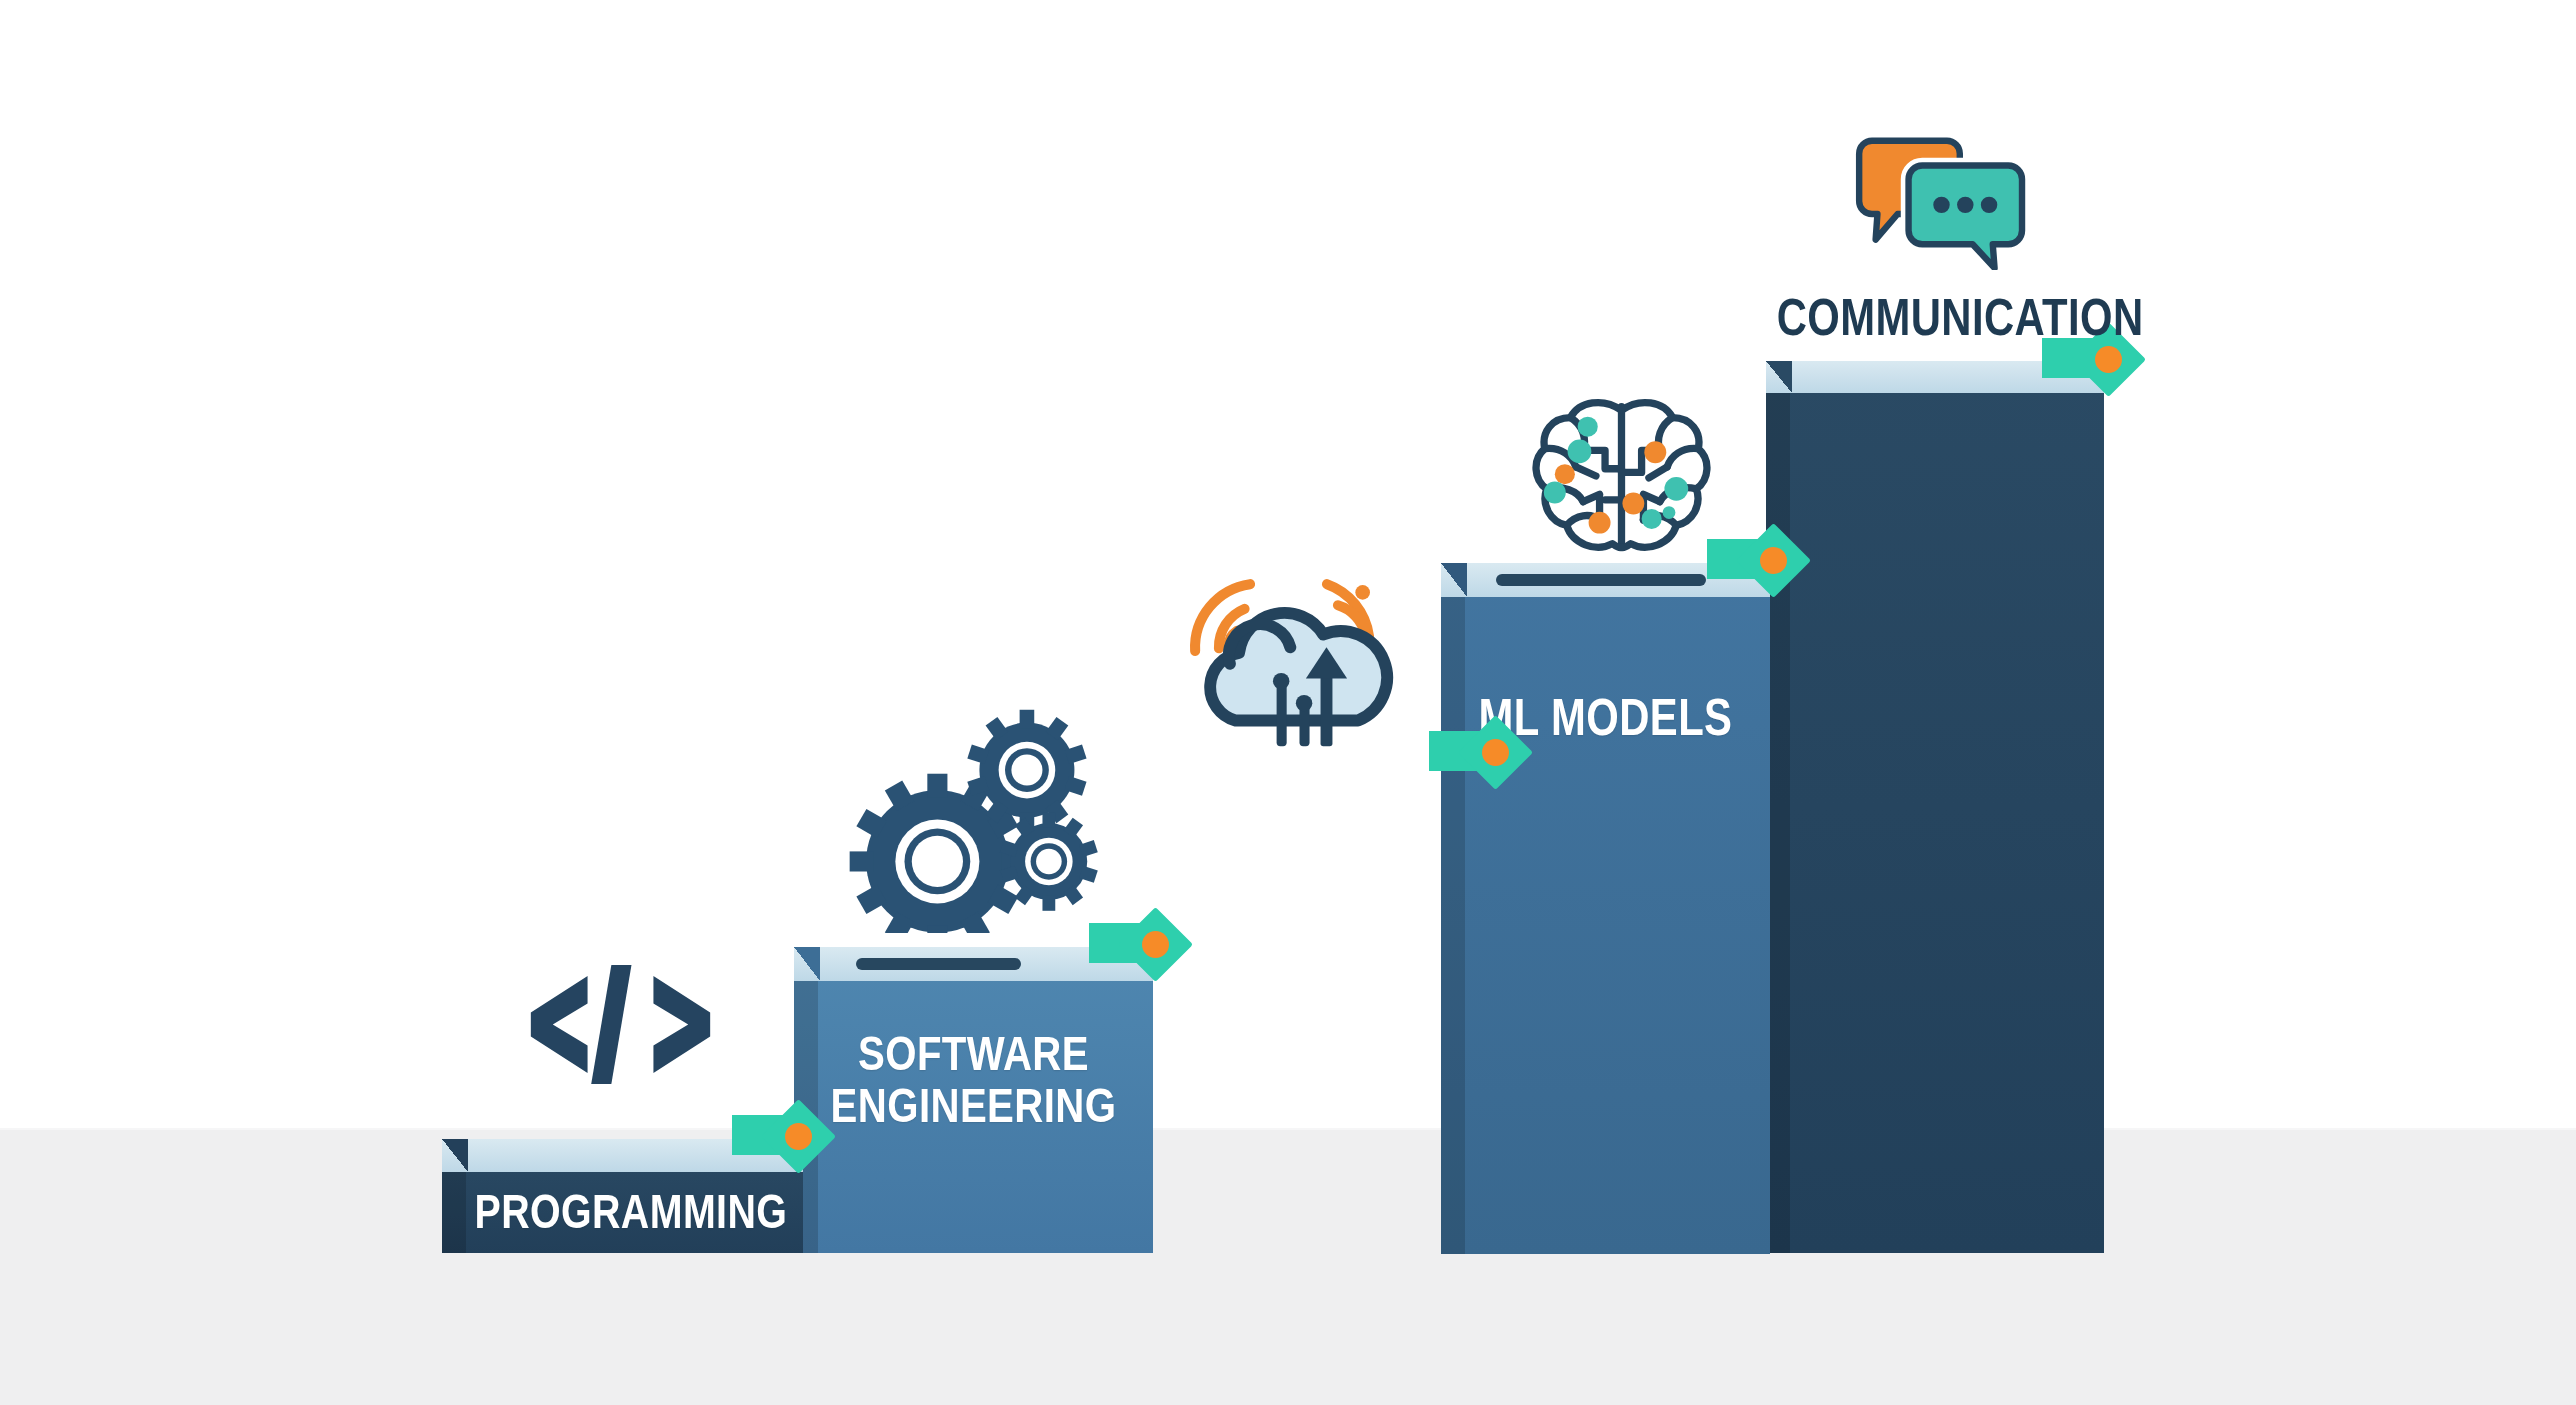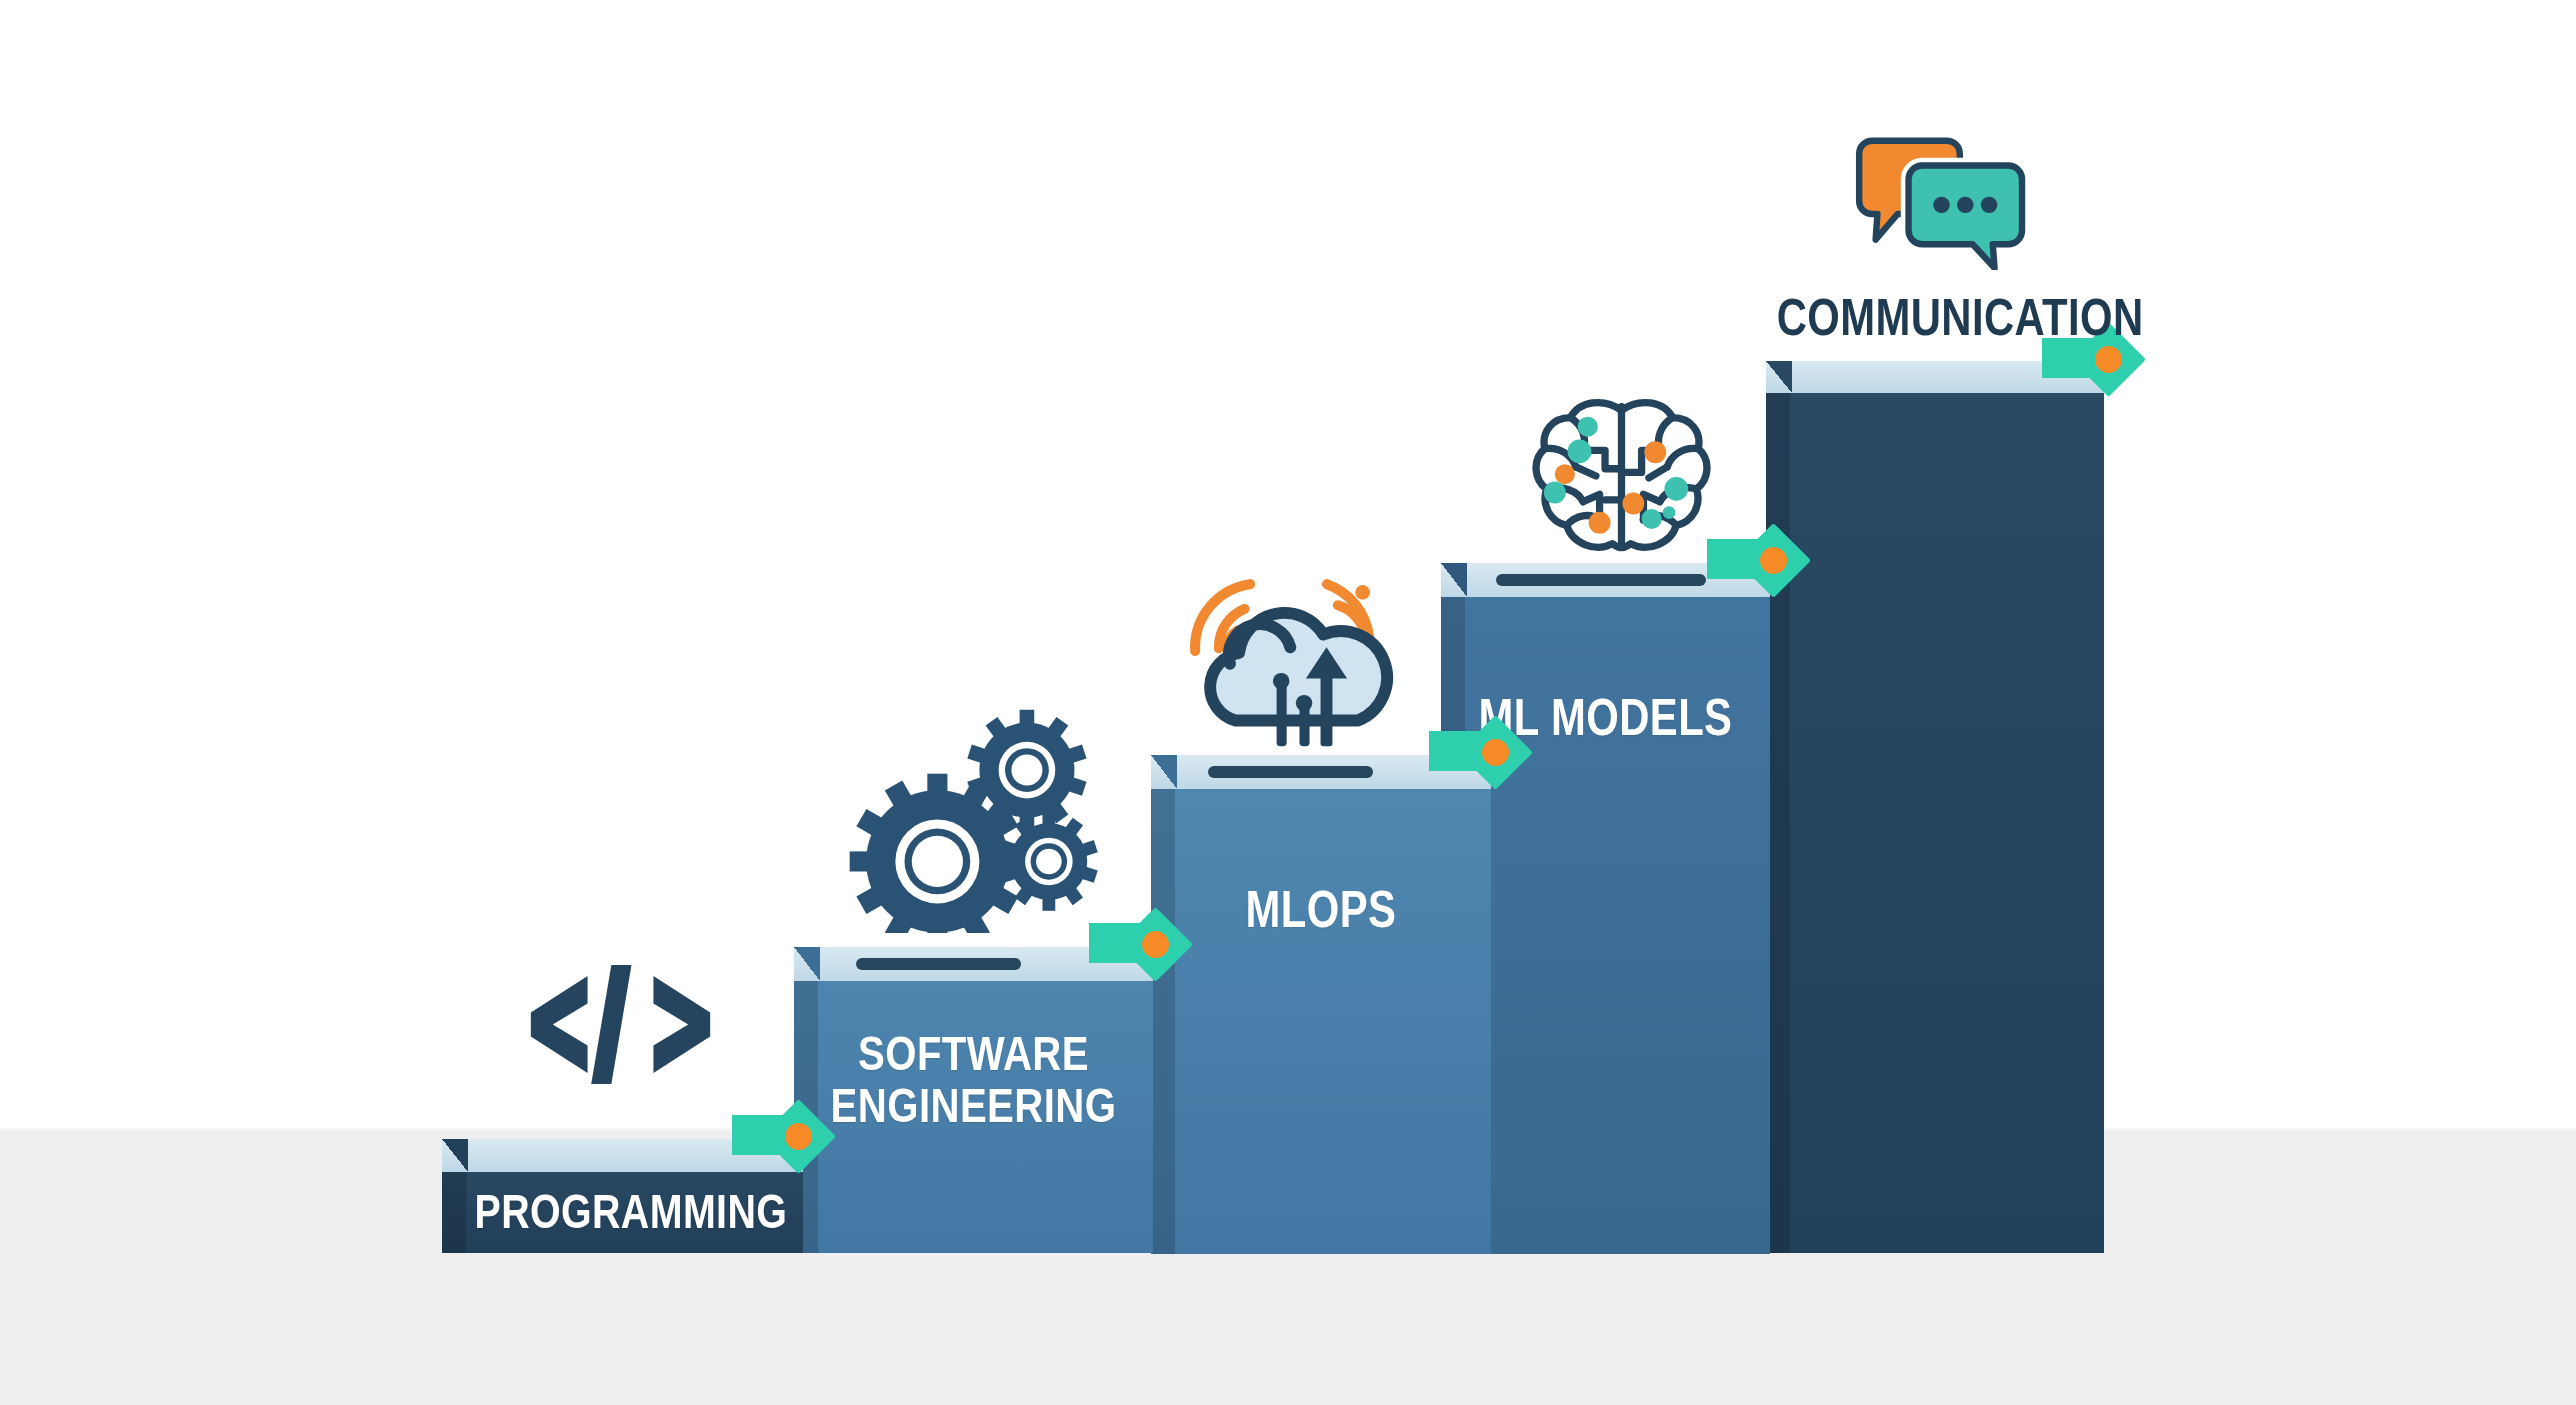--- a/index.html
+++ b/index.html
@@ -126,28 +126,20 @@
 
   <div class="step" style="left:1441px; top:563px; width:329px; height:691px; z-index:6;">
     <div class="step-front" style="background:linear-gradient(180deg,#4275a0 0%,#39688f 100%);"></div>
     <div class="step-side"></div>
     <div class="step-top" style="top:0px; height:34px;"></div>
     <div class="step-top-wedge" style="top:0px; height:34px; background:linear-gradient(to bottom left,#31597d 50%, transparent 50%);"></div>
     <div class="step-pill" style="left:55px; top:11px; width:210px;"></div>
     <div class="step-label" style="left:0px; top:128px; width:329px; font-size:51px;">ML MODELS</div>
   </div>
 
-  <div class="step" style="left:1151px; top:755px; width:340px; height:499px; z-index:7;">
-    <div class="step-front" style="background:linear-gradient(180deg,#5088b1 0%,#4377a3 100%);"></div>
-    <div class="step-side"></div>
-    <div class="step-top" style="top:0px; height:34px;"></div>
-    <div class="step-top-wedge" style="top:0px; height:34px; background:linear-gradient(to bottom left,#3d6e96 50%, transparent 50%);"></div>
-    <div class="step-pill" style="left:57px; top:11px; width:165px;"></div>
-    <div class="step-label" style="left:0px; top:128px; width:340px; font-size:51px;">MLOPS</div>
-  </div>
 
   <div class="step" style="left:442px; top:1139px; width:361px; height:114px; z-index:9;">
     <div class="step-front" style="background:linear-gradient(180deg,#2b4b65 0%,#223f59 100%);"></div>
     <div class="step-side"></div>
     <div class="step-top" style="top:0px; height:33px;"></div>
     <div class="step-top-wedge" style="top:0px; height:33px; background:linear-gradient(to bottom left,#23405a 50%, transparent 50%);"></div>
     <div class="step-label" style="left:0px; top:48px; width:361px; font-size:48px;">PROGRAMMING</div>
   </div>
 
   <div class="step" style="left:794px; top:947px; width:359px; height:306px; z-index:8;">

